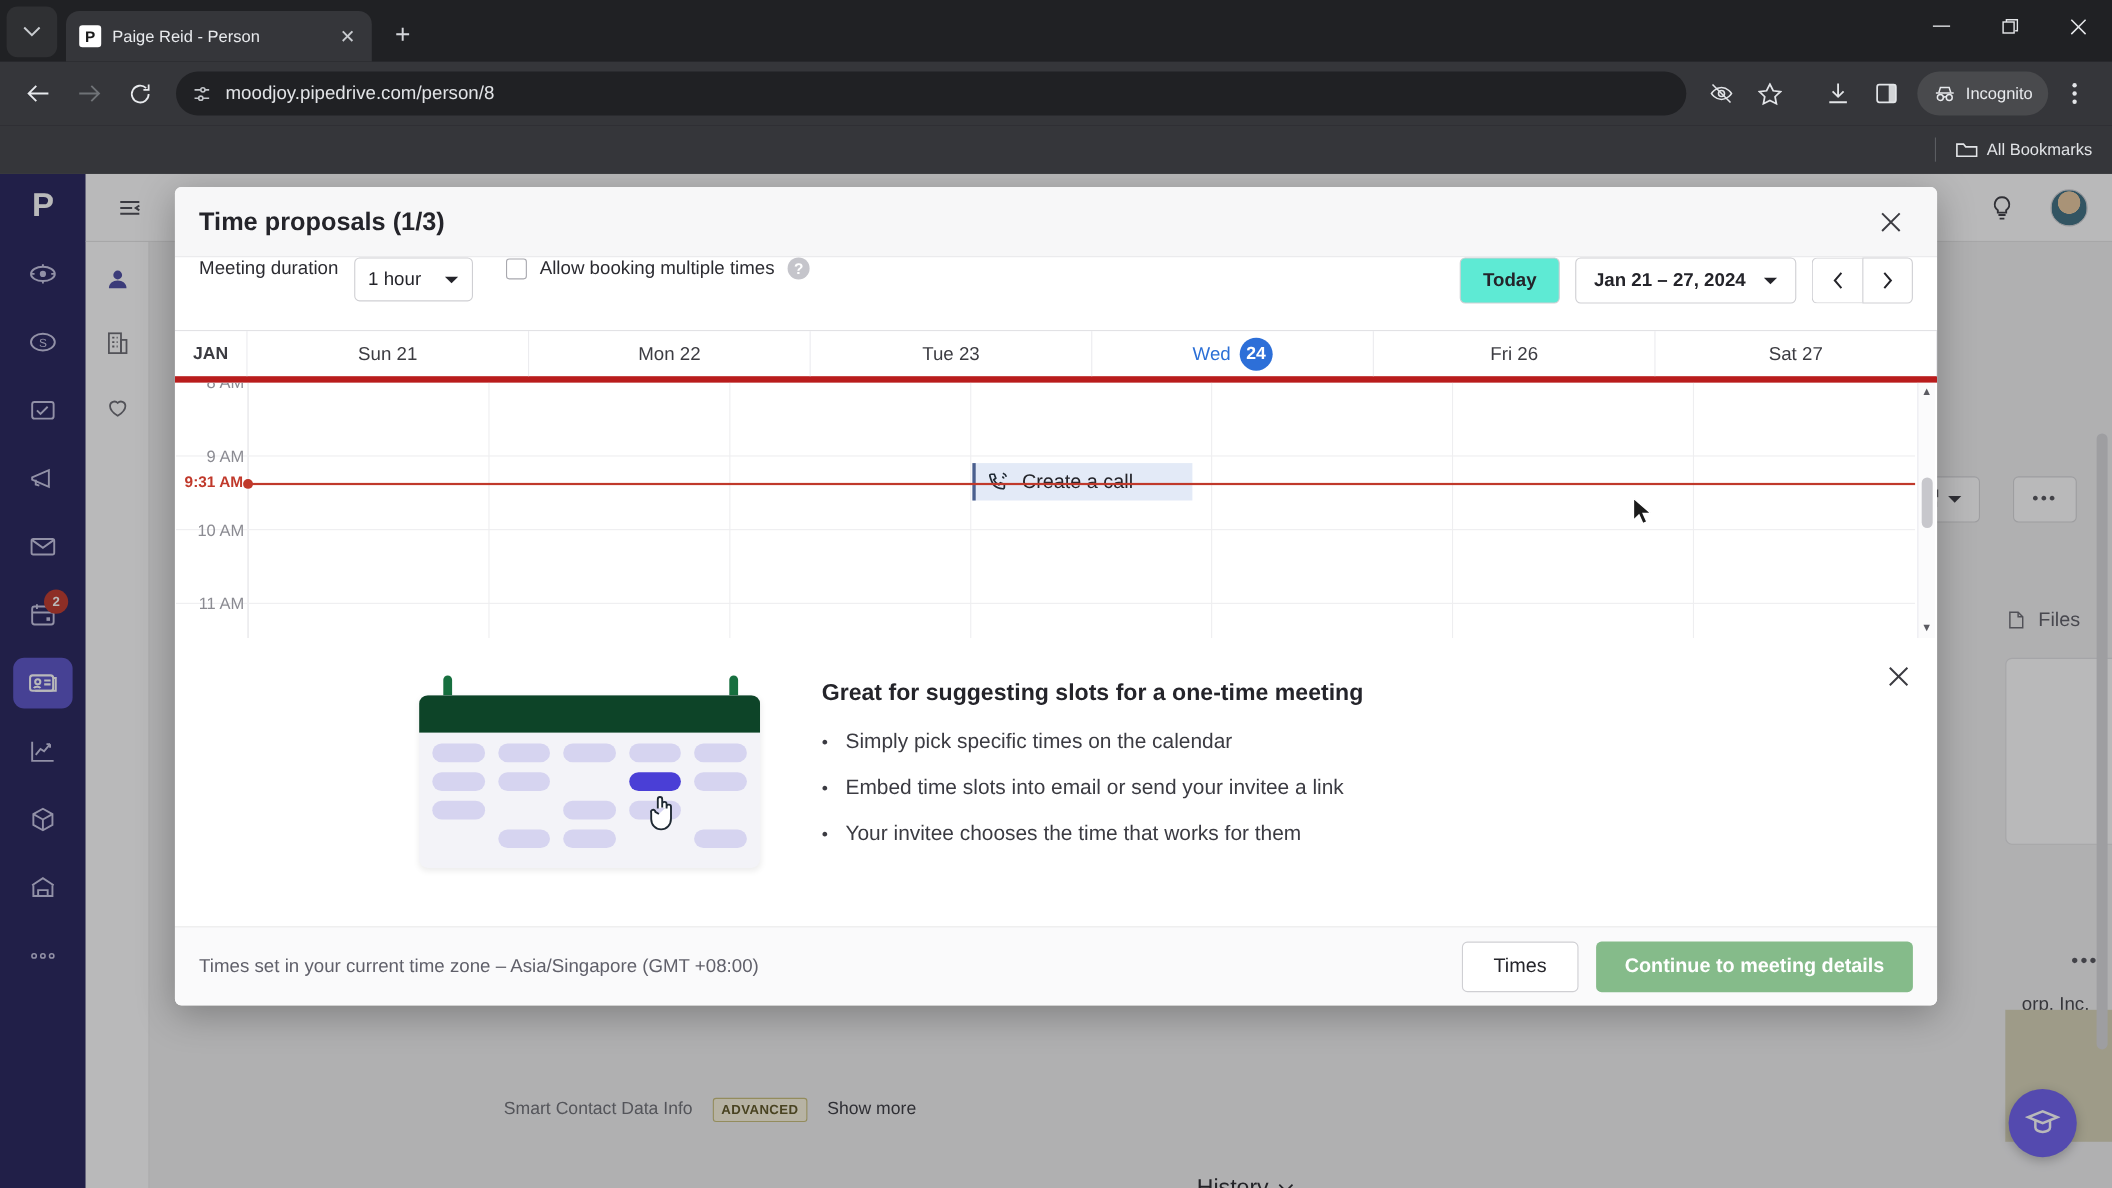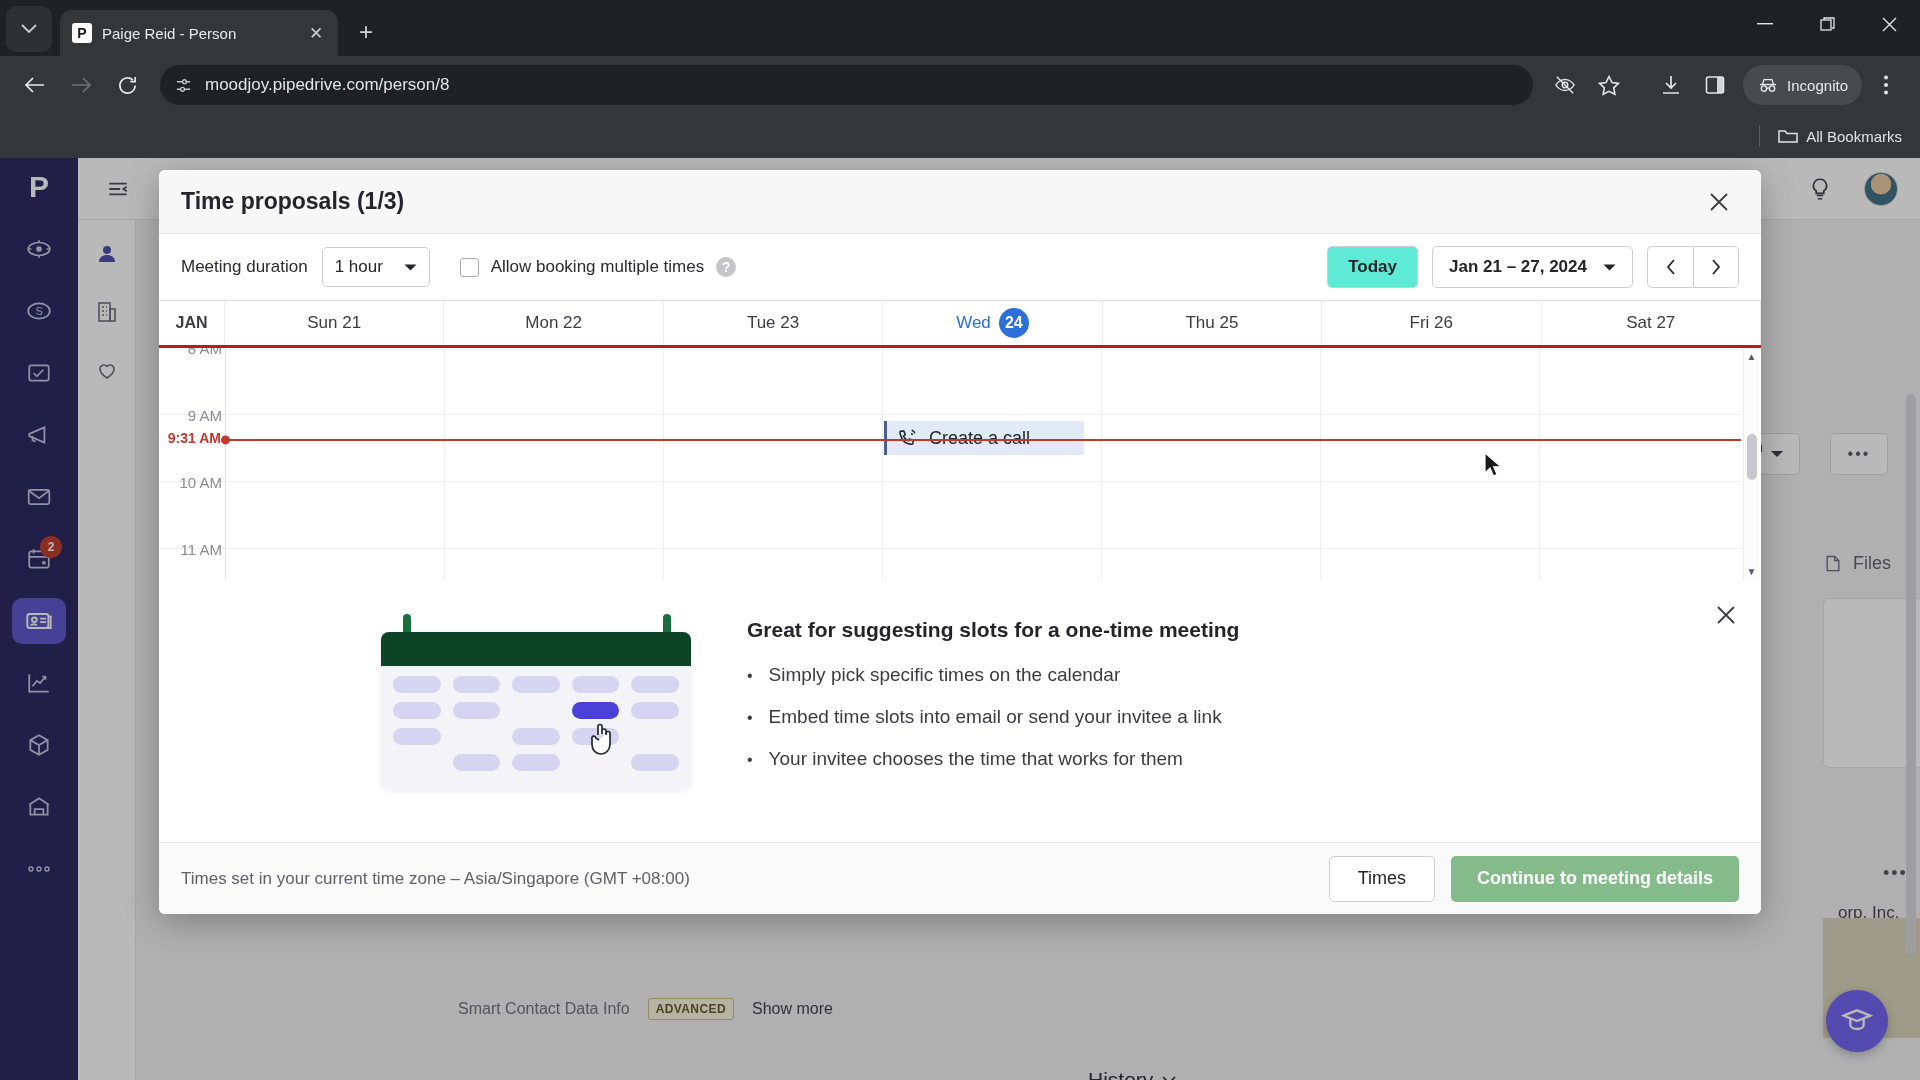--- a/index.html
+++ b/index.html
@@ -186,21 +186,21 @@
   .modal-header {
     height: 64px; background: #f7f7f8; border-bottom: 1px solid #e6e6e8;
     display: flex; align-items: center; padding: 0 22px;
   }
   .modal-title { font-size: 23px; font-weight: bold; color: #24242a; flex: 1; }
   .modal-close {
     width: 40px; height: 40px; display: flex; align-items: center; justify-content: center;
     color: #3c3c42; font-size: 22px;
   }
   .modal-toolbar {
-    height: 66px; display: flex; align-items: center; padding: 0 22px; gap: 14px;
+    height: 66px; display: flex; align-items: flex-start; padding: 0 22px; gap: 14px;
     background: #ffffff;
   }
   .lbl { font-size: 17px; color: #2b2b31; }
   .select-box {
     height: 40px; min-width: 108px; border: 1px solid #cfcfd3; border-radius: 5px;
     background: #fff; display: flex; align-items: center; justify-content: space-between;
     padding: 0 12px; gap: 12px; font-size: 17px; color: #24242a;
   }
   .chk {
     width: 19px; height: 19px; border: 1.6px solid #a8a8ae; border-radius: 3px; background: #fff;
@@ -222,21 +222,21 @@
   .arrow-group { display: flex; }
   .arrow-btn {
     width: 46px; height: 42px; border: 1px solid #cfcfd3; background: #fff;
     display: flex; align-items: center; justify-content: center; color: #24242a; font-size: 18px;
   }
   .arrow-btn.left { border-radius: 5px 0 0 5px; border-right: none; }
   .arrow-btn.right { border-radius: 0 5px 5px 0; }
 
   
   .cal-head {
-    display: flex; border-top: 1px solid #e2e2e5; border-bottom: 3px solid #b91c1c;
+    display: flex; border-top: 1px solid #e2e2e5; border-bottom: 6px solid #b91c1c;
     height: 48px; background: #fff;
   }
   .cal-head .gut { width: 66px; display:flex; align-items:center; justify-content:center;
     font-size: 16px; font-weight: bold; color: #3c3c42; border-right: 1px solid #ececef;}
   .cal-head .dh {
     flex: 1; display: flex; align-items: center; justify-content: center; gap: 8px;
     font-size: 17px; color: #3c3c42; border-right: 1px solid #ececef;
   }
   .cal-head .dh.today { color: #2b6fd6; }
   .today-pill {
@@ -539,23 +539,20 @@
         <span>Mon 22</span>
       </div>
     <div class="dh">
         <span>Tue 23</span>
       </div>
     <div class="dh today">
       <span>Wed</span>
       <span class="today-pill">24</span>
     </div>
     <div class="dh">
-        <span>Thu 25</span>
-      </div>
-    <div class="dh">
         <span>Fri 26</span>
       </div>
     <div class="dh">
         <span>Sat 27</span>
       </div>
   </div>
 
   <div class="cal-body">
     <div class="cal-grid">
       <div class="gut-line"></div>

